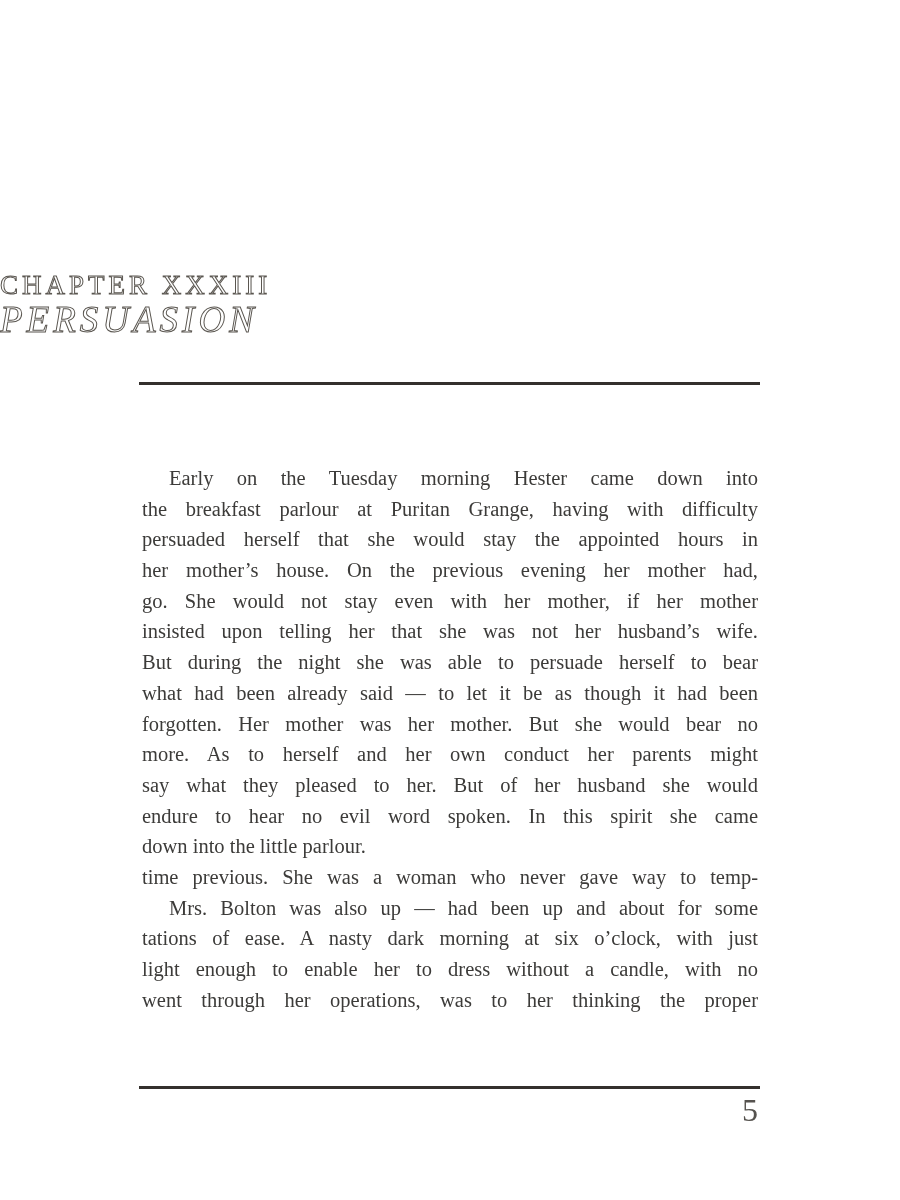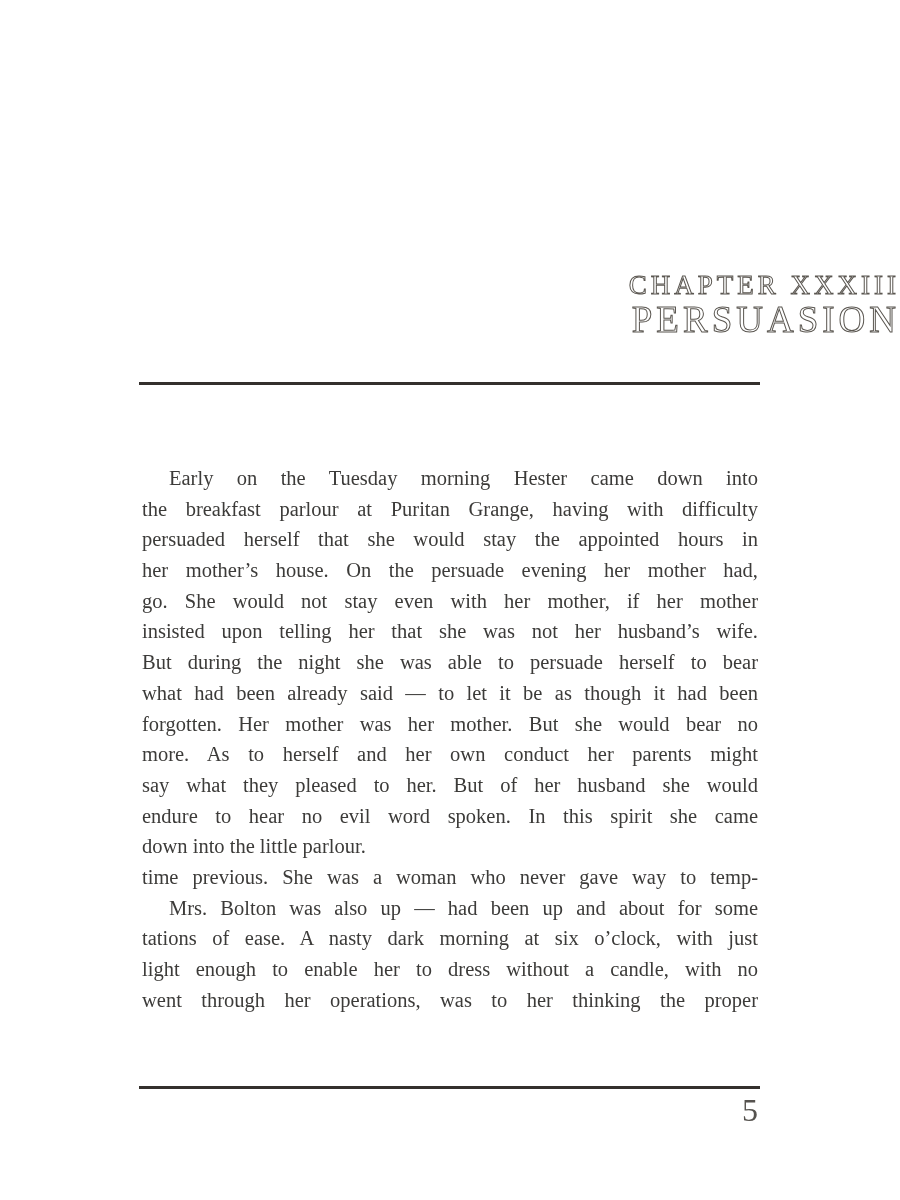--- a/index.html
+++ b/index.html
@@ -15,34 +15,34 @@
     font-family: "Liberation Serif", "DejaVu Serif", serif;
     overflow: hidden;
   }
 
   
   .heading {
     position: absolute;
     left: 0;
     right: 0;
     top: 270px;
-    text-align: right;
-    padding-left: 8px;
+    text-align: left;
   }
   .chapter-label {
     font-size: 27px;
     line-height: 31px;
     letter-spacing: 4px;
     color: #57534e;
   }
   .chapter-title {
     font-size: 37px;
     line-height: 37px;
     letter-spacing: 4px;
     color: #57534e;
+    font-style: italic;
   }
   @supports (-webkit-text-stroke: 1px #000) {
     .chapter-label, .chapter-title {
       color: rgba(255,255,255,0);
       -webkit-text-stroke: 1px #5b5751;
     }
   }
 
   
   .rule {
@@ -97,21 +97,21 @@
     <div class="chapter-label">CHAPTER XXXIII</div>
     <div class="chapter-title">PERSUASION</div>
   </div>
 
   <div class="rule rule-top"></div>
 
   <div class="body-text">
     <div class="text-line indent">Early on the Tuesday morning Hester came down into</div>
     <div class="text-line">the breakfast parlour at Puritan Grange, having with difficulty</div>
     <div class="text-line">persuaded herself that she would stay the appointed hours in</div>
-    <div class="text-line">her mother’s house. On the persuade evening her mother had,</div>
+    <div class="text-line">her mother’s house. On the previous evening her mother had,</div>
     <div class="text-line">go. She would not stay even with her mother, if her mother</div>
     <div class="text-line">insisted upon telling her that she was not her husband’s wife.</div>
     <div class="text-line">But during the night she was able to persuade herself to bear</div>
     <div class="text-line">what had been already said — to let it be as though it had been</div>
     <div class="text-line">forgotten. Her mother was her mother. But she would bear no</div>
     <div class="text-line">more. As to herself and her own conduct her parents might</div>
     <div class="text-line">say what they pleased to her. But of her husband she would</div>
     <div class="text-line">endure to hear no evil word spoken. In this spirit she came</div>
     <div class="text-line para-end">down into the little parlour.</div>
 

